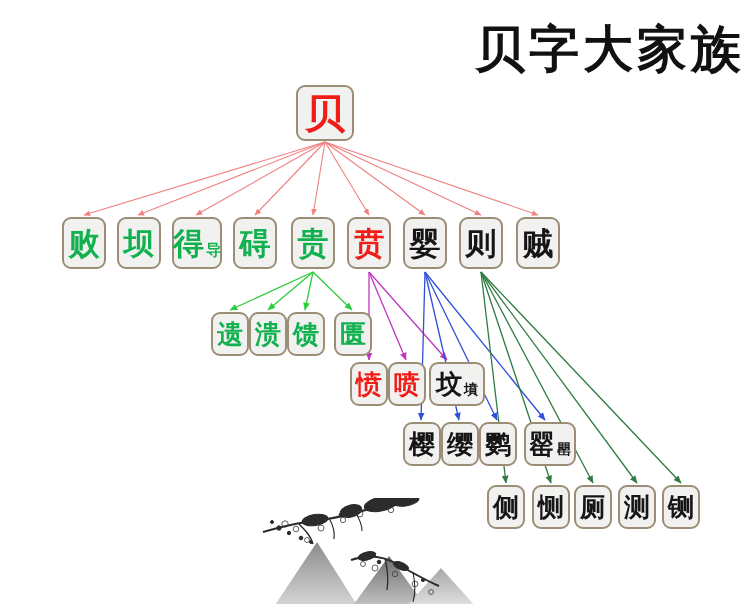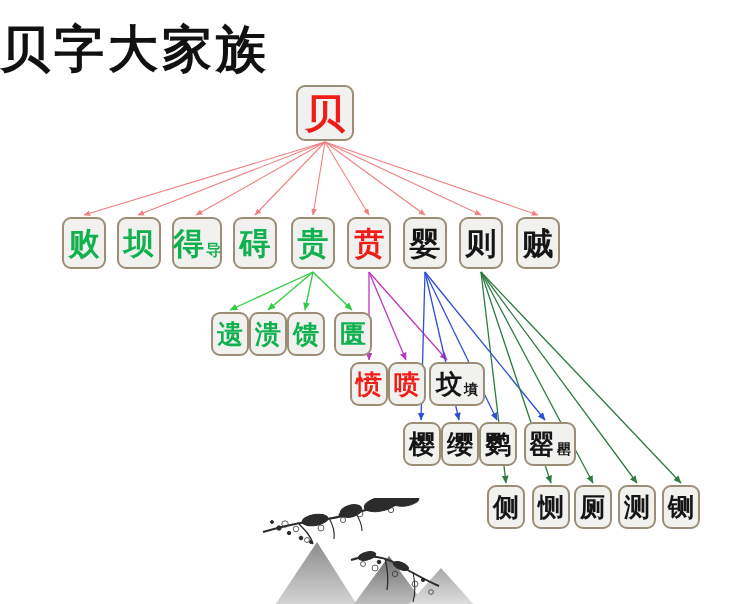--- a/index.html
+++ b/index.html
@@ -13,21 +13,21 @@
     height: 604px;
     background: #ffffff;
     overflow: hidden;
     font-family: "DejaVu Sans", "Liberation Sans", sans-serif;
   }
   #title {
     position: absolute;
     top: 16px;
     left: 0;
     width: 745px;
-    text-align: left;
+    text-align: right;
     font-family: "DejaVu Serif", "Liberation Serif", serif;
     font-size: 50px;
     font-weight: 700;
     color: #111111;
     letter-spacing: 4px;
     white-space: nowrap;
   }
   svg#edges {
     position: absolute;
     left: 0;

